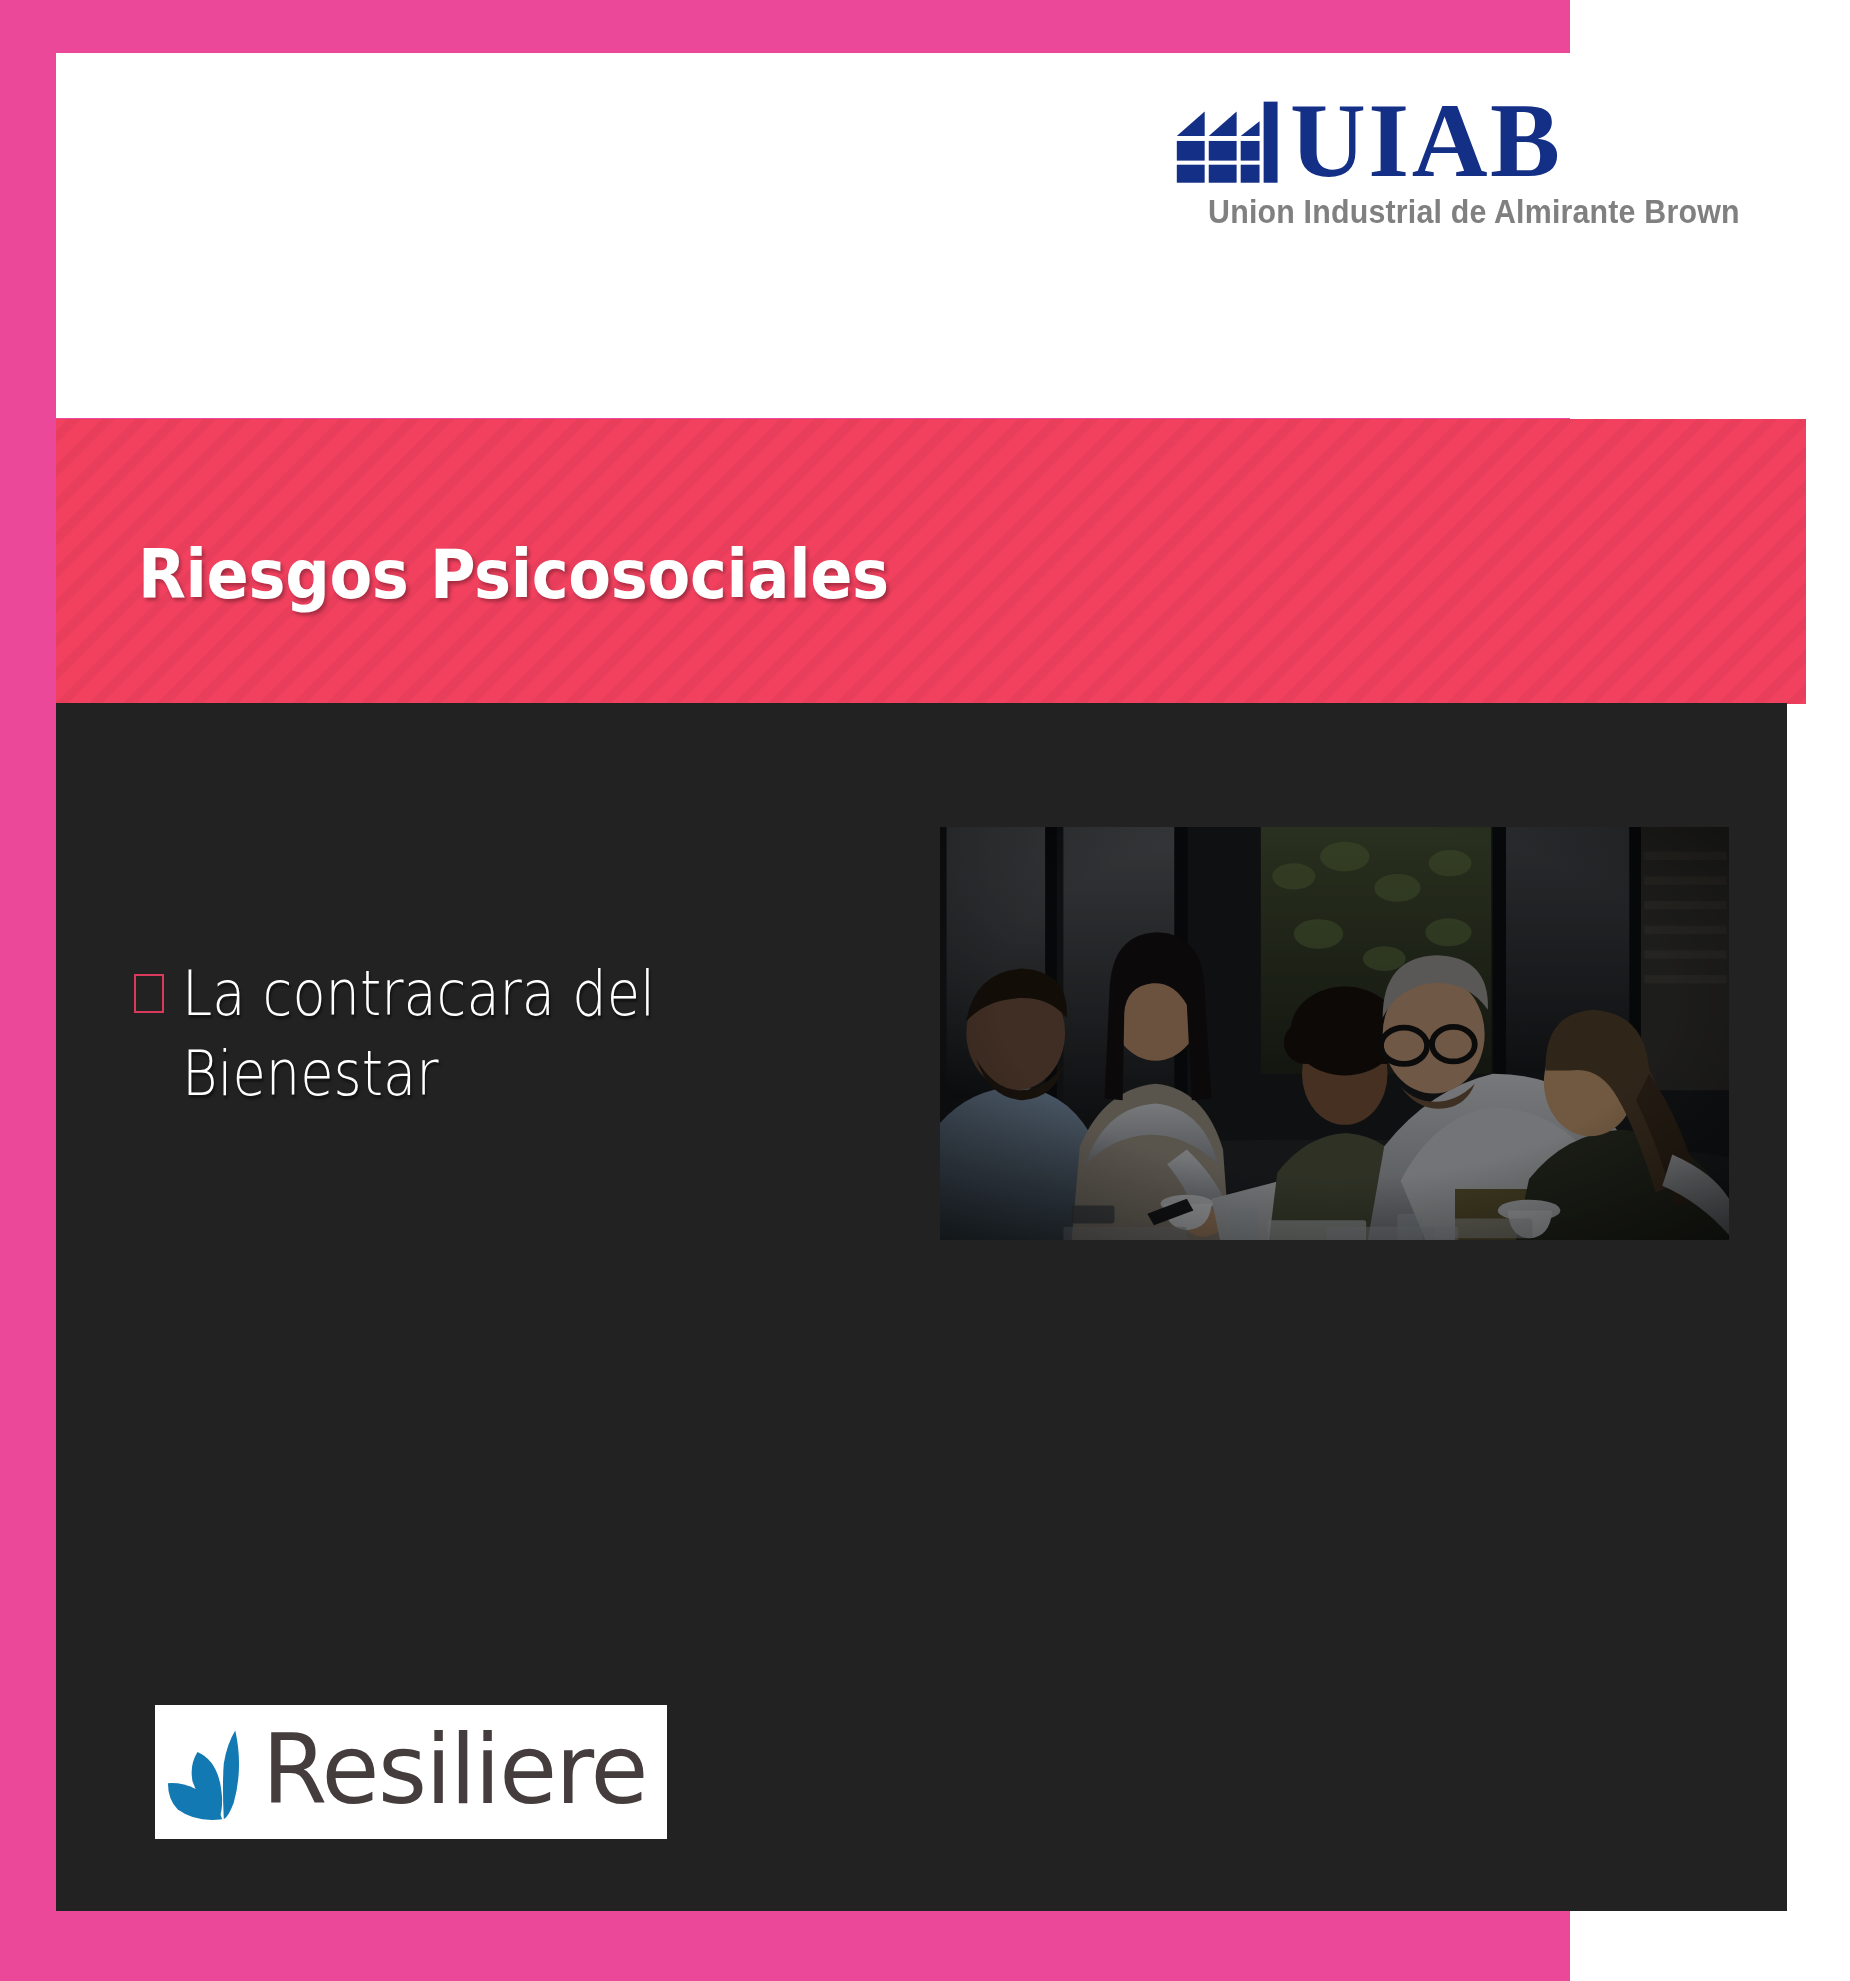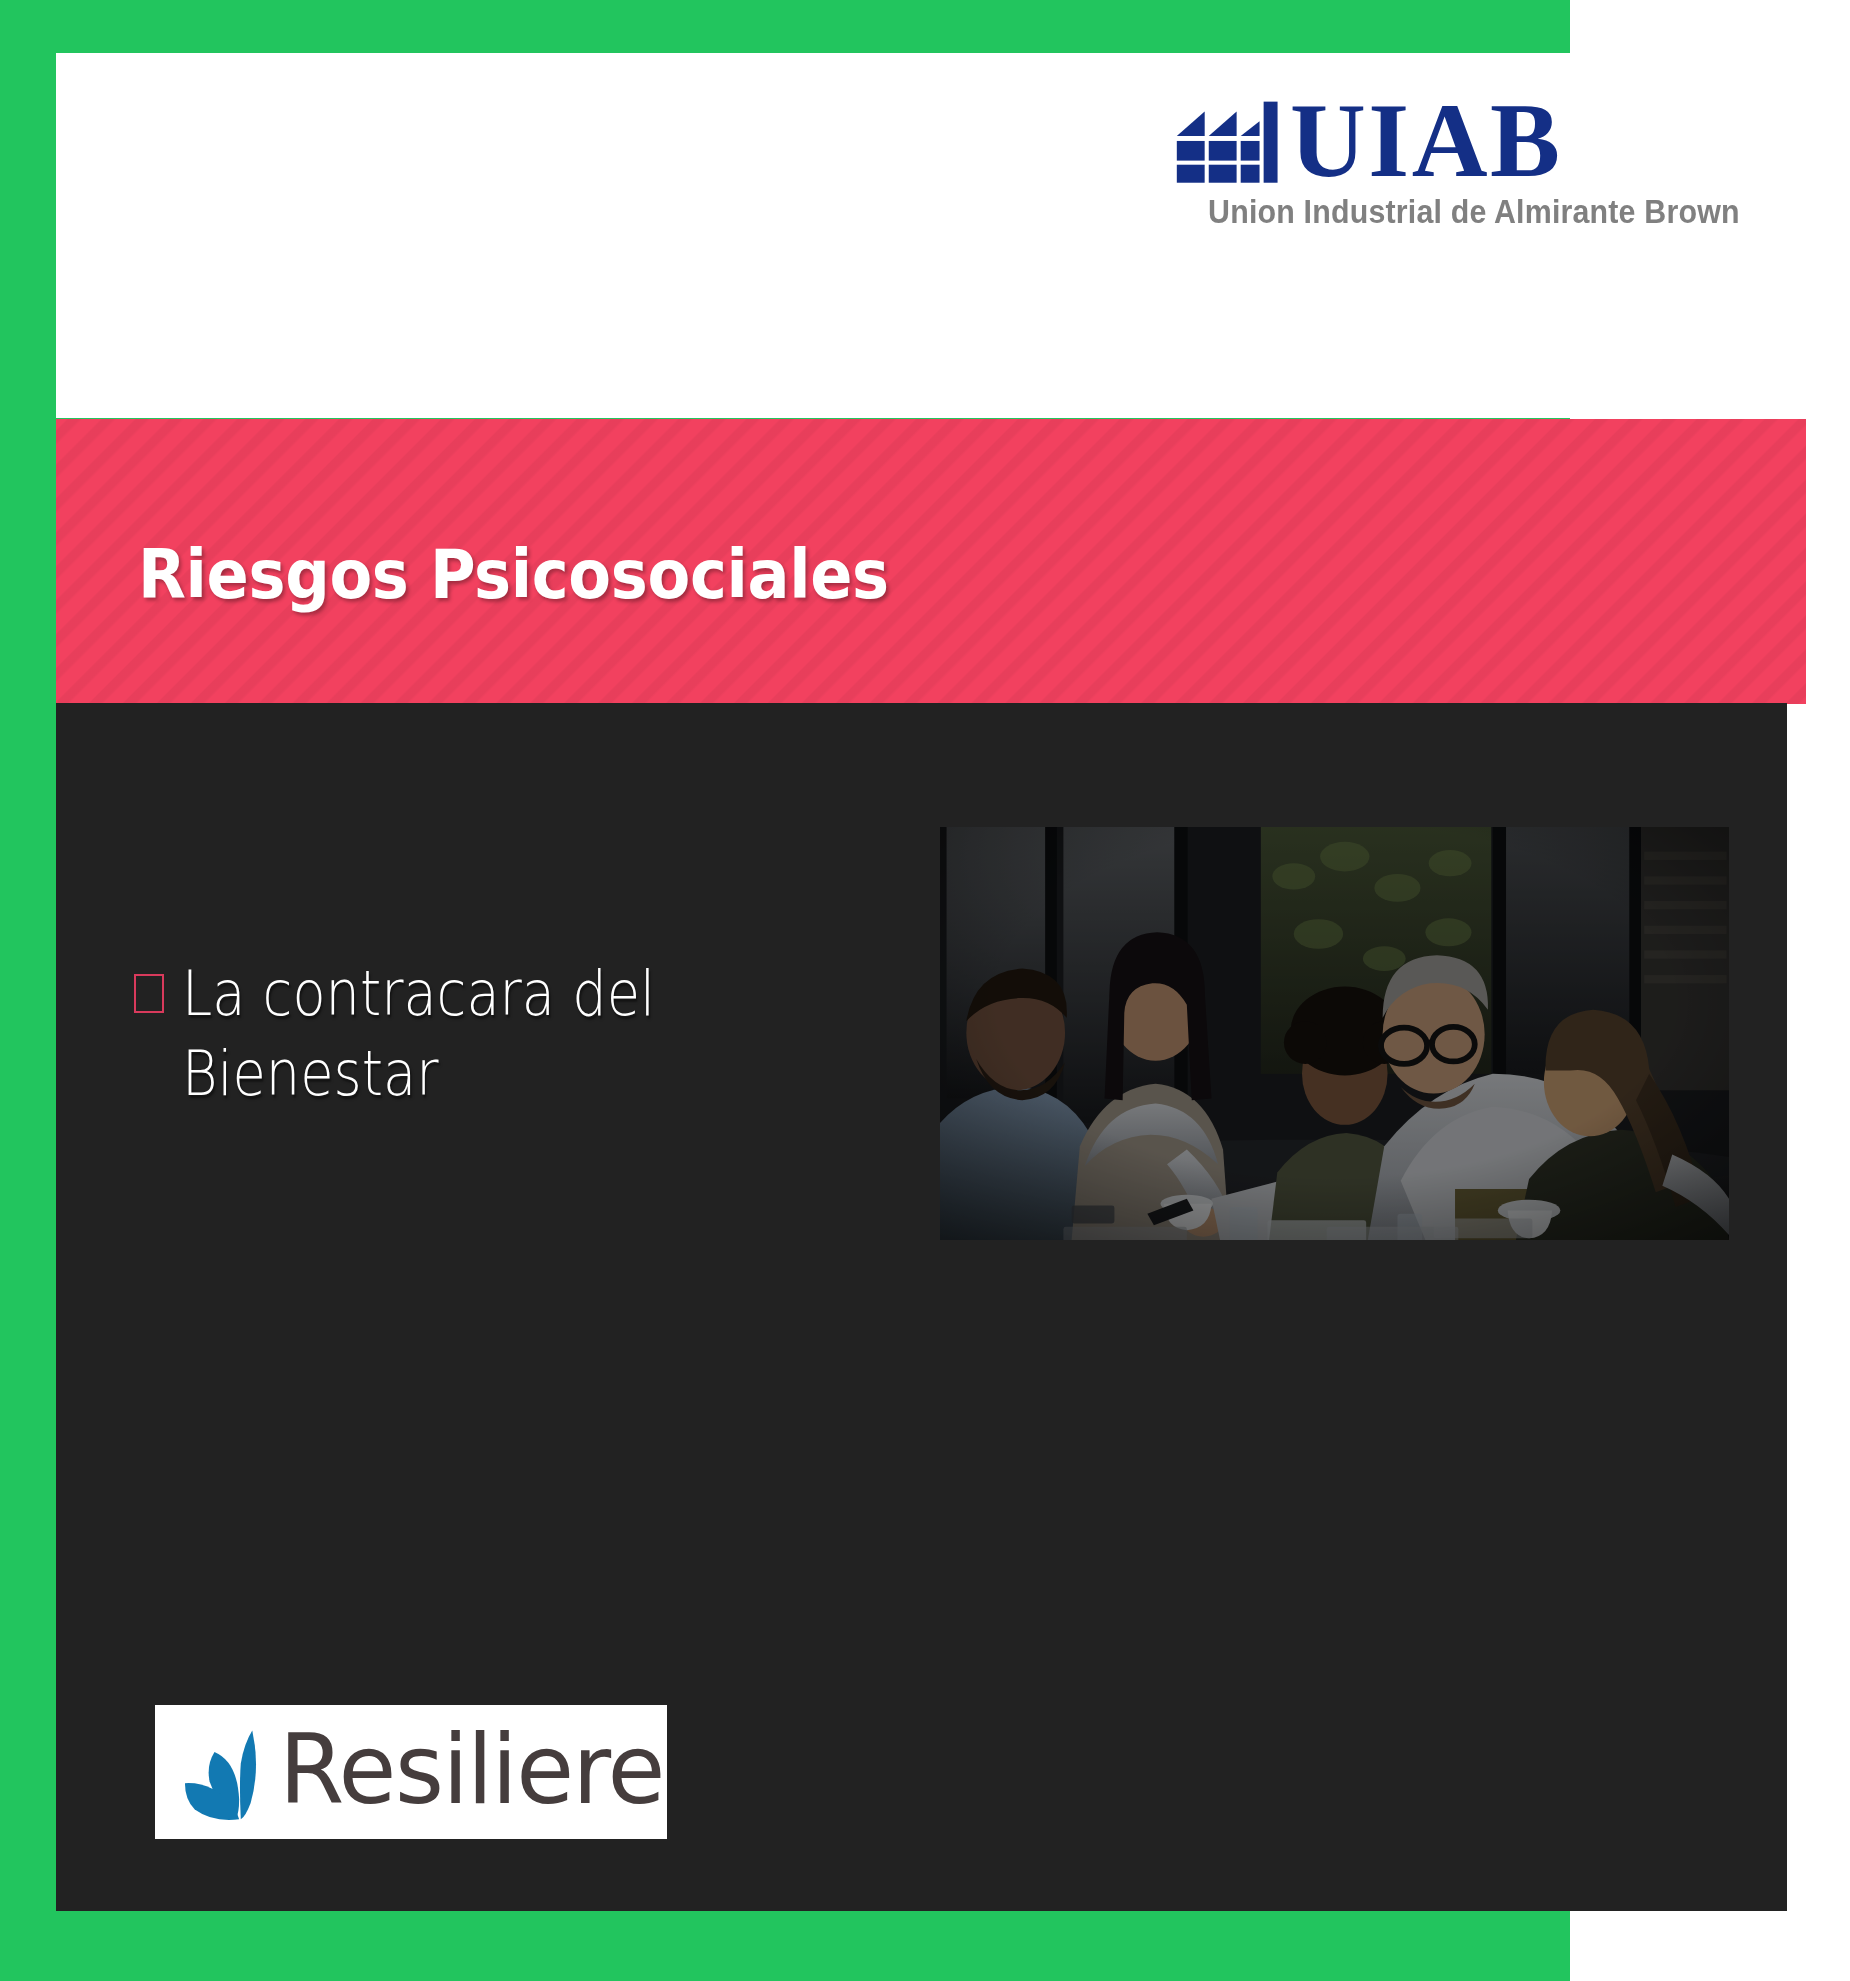--- a/index.html
+++ b/index.html
@@ -13,21 +13,21 @@
     font-family: "Liberation Sans", sans-serif;
     overflow: hidden;
   }
 
   
   #slide-frame {
     position: absolute;
     left: 0; top: 0;
     width: 1570px;
     height: 1981px;
-    background: #22c55e;
+    background: #ec4899;
   }
 
   
   #header-band {
     position: absolute;
     left: 56px;
     top: 53px;
     width: 1731px;
     height: 365px;
     background: #ffffff;
@@ -184,21 +184,21 @@
   
   #resiliere-logo {
     position: absolute;
     left: 99px;
     top: 1002px;
     width: 512px;
     height: 134px;
     background: #ffffff;
     display: flex;
     align-items: center;
-    padding-left: 25px;
+    padding-left: 8px;
     box-sizing: border-box;
   }
   #resiliere-mark {
     width: 92px;
     height: 97px;
     flex: 0 0 auto;
     margin-right: 6.6px;
   }
   #resiliere-word {
     font-family: "DejaVu Sans", sans-serif;

